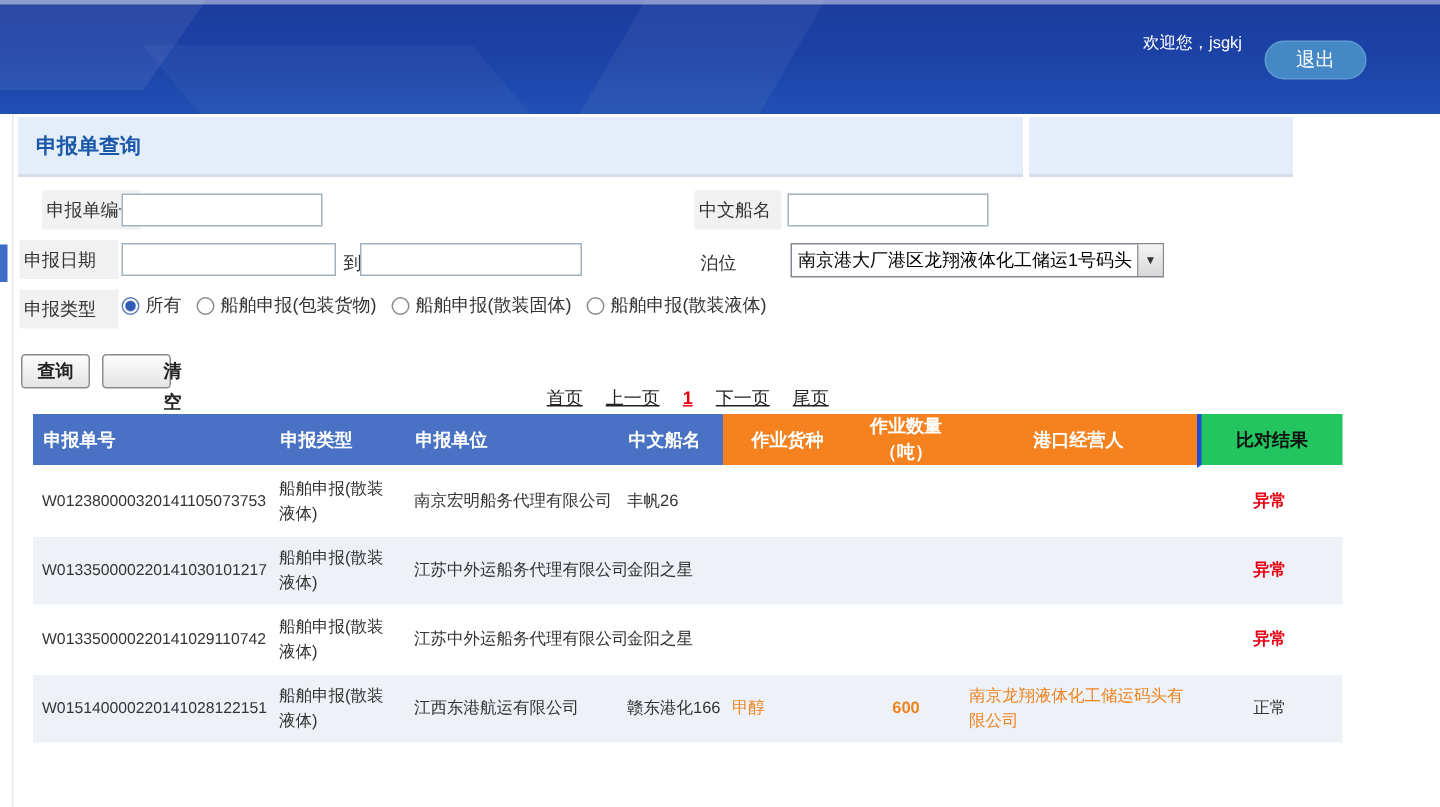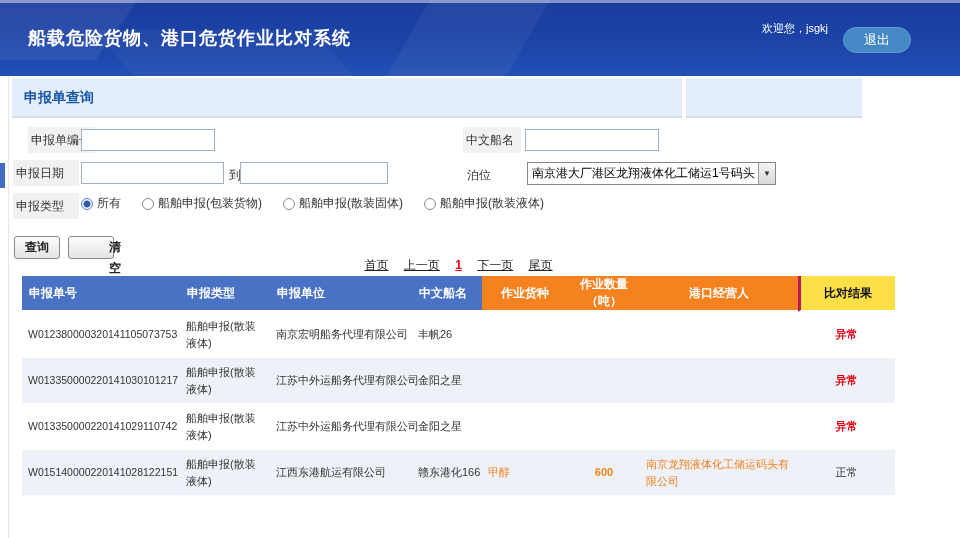--- a/index.html
+++ b/index.html
@@ -39,61 +39,60 @@
   .plain-label{ position:absolute; font-size:12px; color:#333;}
   .tinput{ position:absolute; height:22px; border:1px solid #a2b1c0; background:#fff;
     font-size:12px; padding:0 3px; font-family:inherit;}
   .berth-select{ position:absolute; left:527px; top:162px; width:249px; height:23px;
     border:1px solid #82878f; background:#fff; cursor:pointer;}
   .berth-select .sel-text{ position:absolute; left:4px; top:0; line-height:21px; font-size:12px;
     color:#000; white-space:nowrap;}
   .berth-select .sel-arrow{ position:absolute; right:0; top:0; width:17px; height:21px;
     background:linear-gradient(180deg,#f4f4f4,#d8d8d8); border-left:1px solid #9a9a9a;
     font-size:8px; color:#333; text-align:center; line-height:21px;}
-  .radio-row{ position:absolute; left:81px; top:195px; display:flex; align-items:center; column-gap:21px;}
+  .radio-row{ position:absolute; left:81px; top:195px; display:flex; align-items:center; column-gap:10px;}
   .radio-item{ display:flex; align-items:center; cursor:pointer;}
   .radio-dot{ width:12px; height:12px; border-radius:50%; border:1px solid #8a8a8a;
     background:#fff; margin-right:4px; flex:0 0 auto;}
   .radio-item.checked .radio-dot{
     background:radial-gradient(circle at 50% 50%, #2f5bb5 0 3px, #fff 4px); border-color:#5a7ab5;}
   .radio-item .rlabel{ font-size:12px; color:#333;}
   .fbtn{ position:absolute; top:236px; width:46px; height:23px; border:1px solid #8a8a8a;
     border-radius:3px; background:linear-gradient(180deg,#fdfdfd,#e4e4e4); font-size:12px;
     color:#222; text-align:center; line-height:21px; cursor:pointer; font-weight:bold;}
   
   .pagination{ position:absolute; left:22px; top:257px; width:873px; text-align:center; font-size:12px;}
   .pagination span{ margin:0 6px; color:#222; cursor:pointer;text-decoration:underline;}
   .pagination .current{ color:#e60012; font-weight:bold; cursor:default;}
   
   .result-table{ position:absolute; left:22px; top:276px; width:873px;
     border-collapse:separate; border-spacing:0; table-layout:fixed;}
   .result-table th{ height:26px; font-size:12px; font-weight:bold; border-bottom:2px solid #fff;}
   th.th-blue{ background:#4a72c4; color:#fff; text-align:left; padding-left:7px;}
   th.th-orange{ background:#f6821f; color:#fff; text-align:center;}
-  th.th-gray{ background:#fde047; color:#111; text-align:center; border-left:3px solid #be185d;}
+  th.th-gray{ background:#22c55e; color:#111; text-align:center; border-left:3px solid #1d4ed8;}
   .result-table td{ font-size:11px; color:#333; padding:6px 6px; vertical-align:middle;
     line-height:1.5; border-bottom:1px solid #fff; background:#fff;}
   .result-table tr.alt td{ background:#eef1f8;}
   td.nowrap{ white-space:nowrap; overflow:visible;}
   td.td-id{ font-size:10.5px;}
   td.orange{ color:#f0831d;}
   td.td-qty{ text-align:center; font-weight:bold;}
   td.td-result{ text-align:center;}
   td.res-bad{ color:#e60012; font-weight:bold;}
   td.res-ok{ color:#333;}
 </style>
 </head>
 <body>
 
 <div class="app-header">
   <div class="strip"></div>
   <div class="deco1"></div>
   <div class="deco2"></div>
   <div class="deco3"></div>
-  <div class="app-title">船载危险货物、港口危货作业比对系统</div>
   <div class="welcome">欢迎您，jsgkj</div>
   <div class="logout-btn">退出</div>
 </div>
 
 <div class="left-line"></div>
 <div class="left-accent"></div>
 
 <div class="section-bar main">
   <div class="section-title">申报单查询</div>
 </div>

